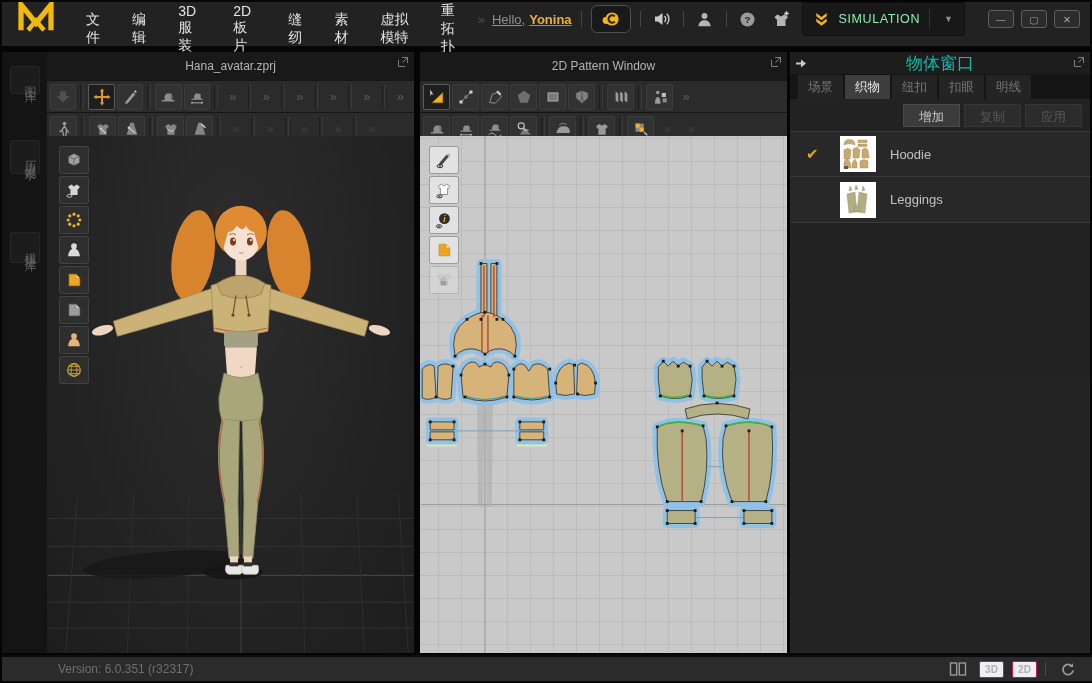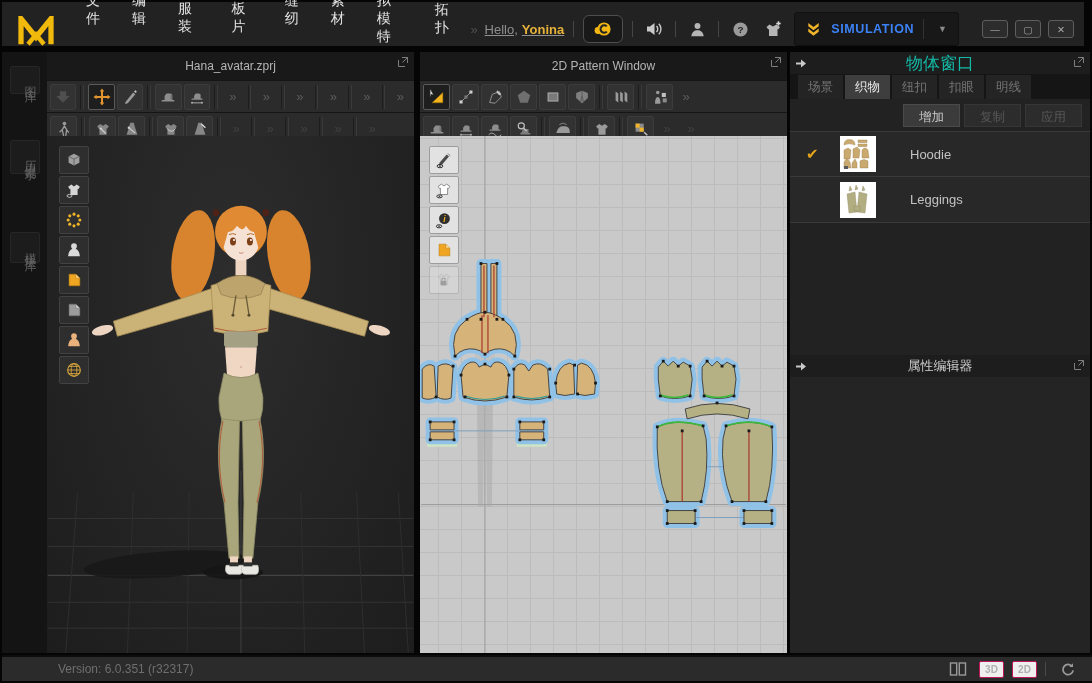--- a/index.html
+++ b/index.html
@@ -1,37 +1,37 @@
 <!DOCTYPE html>
 <html><head>
 <meta charset="utf-8">
 <style>
   * { margin:0; padding:0; box-sizing:border-box; }
   html,body { background:#000; }
   body { font-family:"Liberation Sans","DejaVu Sans",sans-serif; -webkit-font-smoothing:antialiased; }
   .app { position:relative; width:1092px; height:683px; background:#050505; overflow:hidden; }
 
   
-  .topbar { position:absolute; left:2px; top:2px; right:8px; height:44px; background:#222222;
-            display:flex; align-items:flex-end; }
+  .topbar { position:absolute; left:2px; top:2px; right:2px; height:44px; background:#222222;
+            display:flex; align-items:flex-start; }
   .logo { margin-left:14px; display:flex; align-items:center; }
   .menu { display:flex; align-items:center; margin-left:14px; list-style:none; }
   .menu li { padding:0 16px; font-size:14px; color:#e3e3e3; cursor:default; }
   .tb-right { margin-left:auto; display:flex; align-items:center; gap:9px; padding-right:10px; }
   .tb-chev { color:#4f4f4f; font-size:13px; letter-spacing:-2px; }
   .greet { font-size:13px; color:#8f8f8f; white-space:nowrap;text-decoration:underline; }
   .greet b { color:#e7b23a; margin-left:4px; }
   .vsep { width:1px; height:16px; background:#454545; }
   .coin { width:40px; height:28px; background:#191919; border:1px solid #4e4e4e; border-radius:6px;
           display:flex; align-items:center; justify-content:center; }
   .tb-icon { width:24px; height:22px; display:flex; align-items:center; justify-content:center;
              background:none; border:none; }
   .simbtn { display:flex; align-items:center; height:34px; background:#181818; border:1px solid #101010;
             border-radius:3px; padding:0 6px 0 10px; gap:9px; }
-  .simlbl { font-size:12.5px; font-weight:bold; color:#3b82f6; letter-spacing:.6px; }
+  .simlbl { font-size:12.5px; font-weight:normal; color:#86efac; letter-spacing:.6px; }
   .simdiv { width:1px; height:20px; background:#333; }
   .simcaret { color:#8b8b8b; font-size:9px; padding:0 5px; }
   .winbtns { display:flex; gap:7px; margin-left:14px; }
   .winbtn { width:26px; height:18px; border:1px solid #5e5e5e; border-radius:3px; background:#2c2c2c;
             color:#ababab; font-size:9.5px; display:flex; align-items:center; justify-content:center; }
 
   
   .dock { position:absolute; left:2px; top:52px; width:45px; bottom:30px; background:#141414; }
   .dock-tab { writing-mode:vertical-rl; text-orientation:upright; color:#616161; font-size:12px;
               letter-spacing:3px; background:#1c1c1c; width:30px; margin:0 auto; padding:10px 0;
@@ -81,21 +81,21 @@
           background:#3b3b3b; border:1px solid #4a4a4a; color:#c9c9c9; font-size:12.5px; padding:0 9px;flex-direction:column; }
   .rbtn svg { width:13px; height:13px; }
   .rbtn.disabled { background:#2c2c2c; border-color:#363636; color:#585858; }
   .flist { background:#222; }
   .frow { height:46px; display:flex; align-items:center; background:#282828; border-bottom:1px solid #3a3a3a;
           padding-left:16px; }
   .frow:first-child { border-top:1px solid #3a3a3a; }
   .fcheck { width:34px; color:#e8a51b; font-size:15px; font-weight:bold; }
   .fthumb { width:36px; height:36px; margin-right:14px; flex:0 0 auto; }
   .fthumb svg { width:36px; height:36px; display:block; }
-  .fname { color:#c2c2c2; font-size:13px;margin-left:20px; }
+  .fname { color:#c2c2c2; font-size:13px; }
   .prophead { position:absolute; left:0; right:0; top:303px; height:22px; background:#1d1d1d;
               display:flex; align-items:center; justify-content:center; color:#cfcfcf; font-size:13px; }
   .propbody { position:absolute; left:0; right:0; top:325px; bottom:0; background:#242424; }
 
   
   .status { position:absolute; left:2px; right:0; bottom:2px; height:26px; background:#2b2b2b;
             border-top:2px solid #0c0c0c; display:flex; align-items:center; }
   .version { margin-left:56px; color:#6f6f6f; font-size:12px; }
   .st-right { margin-left:auto; display:flex; align-items:center; gap:8px; margin-right:12px; }
   .stbtn { width:26px; height:19px; display:flex; align-items:center; justify-content:center;
@@ -807,31 +807,20 @@
                 <path d="M23 4 l2 4 -3 1 z"></path>
               <path d="M7 12 l8 -2 2 20 -8 1 z"></path>
                 <path d="M19 10 l8 2 -2 19 -8 -1 z"></path>
               <rect x="14" y="24" width="6" height="5"></rect>
             </g>
           </svg>
         </span>
         <span class="fname">Leggings</span>
       </div>
     </div>
-    <div class="prophead">
-      <svg class="rarrow" viewBox="0 0 13 11">
-        <path d="M1 5.5h6" stroke="#c9c9c9" stroke-width="2"></path>
-          <path d="M6 1.5L11 5.5 6 9.5z" fill="#c9c9c9"></path>
-      </svg>
-      <span>属性编辑器</span>
-      <svg class="popout" viewBox="0 0 12 12">
-        <path d="M1.5 4v6.5H8" fill="none" stroke="#7e7e7e"></path>
-          <path d="M5 1.5h5.5V7M10.5 1.5L5.5 6.5" fill="none" stroke="#7e7e7e"></path>
-      </svg>
-    </div>
     <div class="propbody"></div>
   </div>
 
   <div class="status">
     <span class="version">Version: 6.0.351 (r32317)</span>
     <div class="st-right">
       <button class="stbtn">
         <svg viewBox="0 0 20 20" width="20" height="20">
           <rect x="2.5" y="4" width="6.2" height="12" fill="none" stroke="#9a9a9a" stroke-width="1.4"></rect>
           <rect x="11.3" y="4" width="6.2" height="12" fill="none" stroke="#9a9a9a" stroke-width="1.4"></rect>

